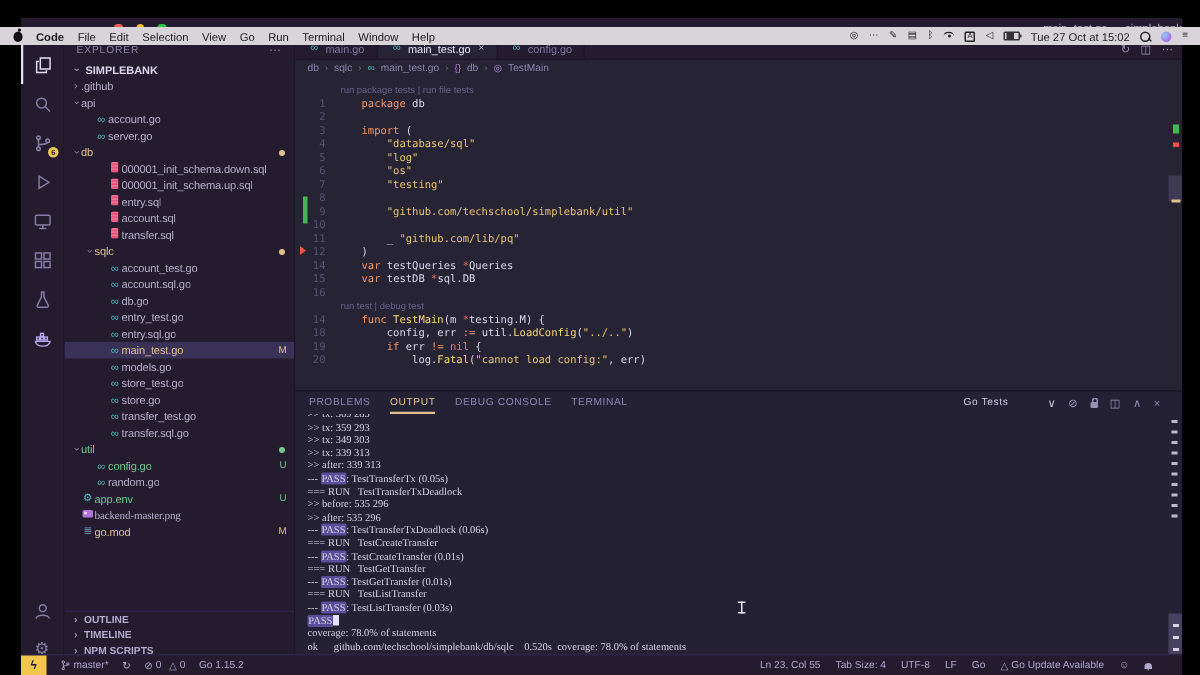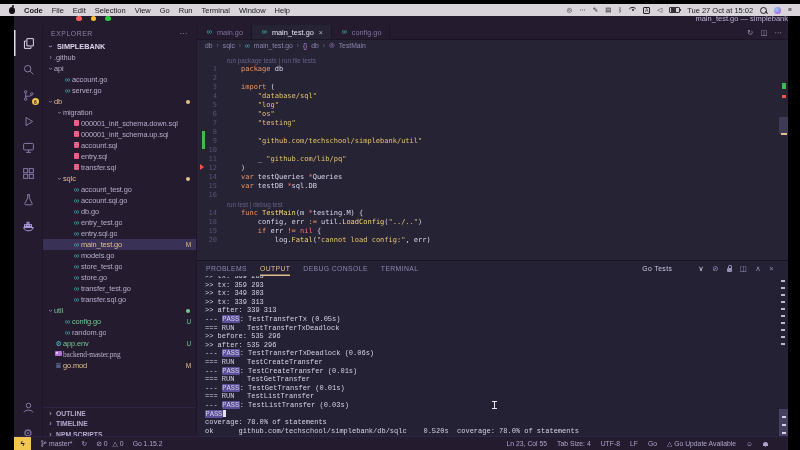--- a/index.html
+++ b/index.html
@@ -1,19 +1,19 @@
 <!DOCTYPE html>
 <html><head>
 <meta charset="utf-8">
 <style>
   html,body{margin:0;padding:0;}
   body{width:800px;height:450px;background:#000;position:relative;overflow:hidden;
        font-family:"Liberation Sans",sans-serif;-webkit-font-smoothing:antialiased;}
   
-  .menubar{position:absolute;left:0;top:4px;width:800px;height:12px;background:#d8d4da;
+  .menubar{position:absolute;left:0;top:18px;width:800px;height:12px;background:#d8d4da;
            display:flex;align-items:center;font-size:7.5px;color:#1b1b1b;z-index:30;gap:37px;}
   .menubar .left{display:flex;align-items:center;gap:9px;padding-left:9px;}
   .menubar .left .mi{white-space:nowrap;}
   .menubar .left .mi.bold{font-weight:bold;}
   .menubar .right{margin-left:auto;display:flex;align-items:center;gap:7px;padding-right:8px;color:#222;}
   .apple{width:6px;height:7px;background:#111;border-radius:50% 50% 46% 46%;position:relative;display:inline-block;}
   .apple:before{content:"";position:absolute;left:2.5px;top:-2px;width:1.5px;height:2px;background:#111;border-radius:50%;transform:rotate(20deg);}
   .sic{font-size:6.5px;line-height:1;color:#222;}
   .inputA{border:0.8px solid #222;font-size:5px;line-height:5px;padding:0 0.8px;border-radius:1px;}
   .battery{width:9px;height:4.5px;border:0.8px solid #333;border-radius:1px;position:relative;display:inline-block;}
@@ -103,21 +103,21 @@
   
   .panel{flex:0 0 189px;background:#252135;border-top:1px solid #171222;display:flex;flex-direction:column;position:relative;}
   .pheader{height:15px;display:flex;align-items:center;gap:13px;padding-left:9px;flex:0 0 15px;font-size:6.8px;letter-spacing:0.4px;color:#8d85ad;}
   .ptab{height:15px;display:flex;align-items:center;}
   .ptab.active{color:#e2c08d;box-shadow:inset 0 -1.5px 0 #e2c08d;}
   .pright{margin-left:auto;display:flex;align-items:center;gap:8px;padding-right:14px;color:#9790b5;}
   .pdrop{display:flex;align-items:center;gap:26px;color:#cfc9e2;font-size:6.8px;}
   .picon{font-size:7.5px;line-height:1;}
   .ic-lock{display:inline-block;width:5px;height:4px;background:#9790b5;border-radius:1px;position:relative;margin-top:2px;}
   .ic-lock:before{content:"";position:absolute;left:0.8px;top:-2.6px;width:2.6px;height:2.6px;border:0.9px solid #9790b5;border-bottom:none;border-radius:2px 2px 0 0;}
-  .pcontent{flex:1;overflow:hidden;font-family:Liberation Mono, monospace;font-size:7px;color:#d6d1e6;position:relative;}
+  .pcontent{flex:1;overflow:hidden;font-family:Liberation Serif, serif;font-size:7px;color:#d6d1e6;position:relative;}
   .pscroll{margin-top:-4px;padding-left:8px;}
   .pline{height:8.6px;line-height:8.6px;white-space:pre;}
   .hl{background:#5a4d99;border-radius:1px;padding:0 0.5px;}
   .blockcur{display:inline-block;width:3.5px;height:7px;background:#e6e2f4;vertical-align:-1px;}
   .pov{position:absolute;right:3px;width:4px;height:1.6px;background:#d9d4ea;opacity:.85;}
   .pthumb{position:absolute;right:0;width:9px;background:rgba(190,180,240,0.22);}
   .pthumb .pd{position:absolute;left:2.5px;width:4px;height:1.6px;background:#e8e4f4;opacity:.9;}
   
   .statusbar{position:absolute;left:14px;right:12px;bottom:0;height:13px;background:#241b2f;border-top:1px solid #2d2547;
              display:flex;align-items:center;font-size:6.8px;color:#aea6cd;z-index:5;}
@@ -278,47 +278,42 @@
             <span class="fico fi-go">∞</span>
             <span class="lbl d">server.go</span>
             <span class="sp"></span>
           </div>
           <div class="trow" style="padding-left: 4px;">
             <span class="chev down">›</span>
             <span class="lbl y">db</span>
             <span class="sp"></span>
             <span class="gdot y"></span>
           </div>
-          <div class="trow" style="padding-left: 13px;">
-            <span class="chev down">›</span>
-            <span class="lbl d">migration</span>
-            <span class="sp"></span>
-          </div>
           <div class="trow" style="padding-left: 22px;">
             <span class="chev"></span>
             <span class="fico"><span class="fi-sql"></span></span>
             <span class="lbl d">000001_init_schema.down.sql</span>
             <span class="sp"></span>
           </div>
           <div class="trow" style="padding-left: 22px;">
             <span class="chev"></span>
             <span class="fico"><span class="fi-sql"></span></span>
             <span class="lbl d">000001_init_schema.up.sql</span>
             <span class="sp"></span>
           </div>
           <div class="trow" style="padding-left: 22px;">
             <span class="chev"></span>
             <span class="fico"><span class="fi-sql"></span></span>
+            <span class="lbl d">entry.sql</span>
+            <span class="sp"></span>
+          </div>
+          <div class="trow" style="padding-left: 22px;">
+            <span class="chev"></span>
+            <span class="fico"><span class="fi-sql"></span></span>
             <span class="lbl d">account.sql</span>
-            <span class="sp"></span>
-          </div>
-          <div class="trow" style="padding-left: 22px;">
-            <span class="chev"></span>
-            <span class="fico"><span class="fi-sql"></span></span>
-            <span class="lbl d">entry.sql</span>
             <span class="sp"></span>
           </div>
           <div class="trow" style="padding-left: 22px;">
             <span class="chev"></span>
             <span class="fico"><span class="fi-sql"></span></span>
             <span class="lbl d">transfer.sql</span>
             <span class="sp"></span>
           </div>
           <div class="trow" style="padding-left: 13px;">
             <span class="chev down">›</span>

